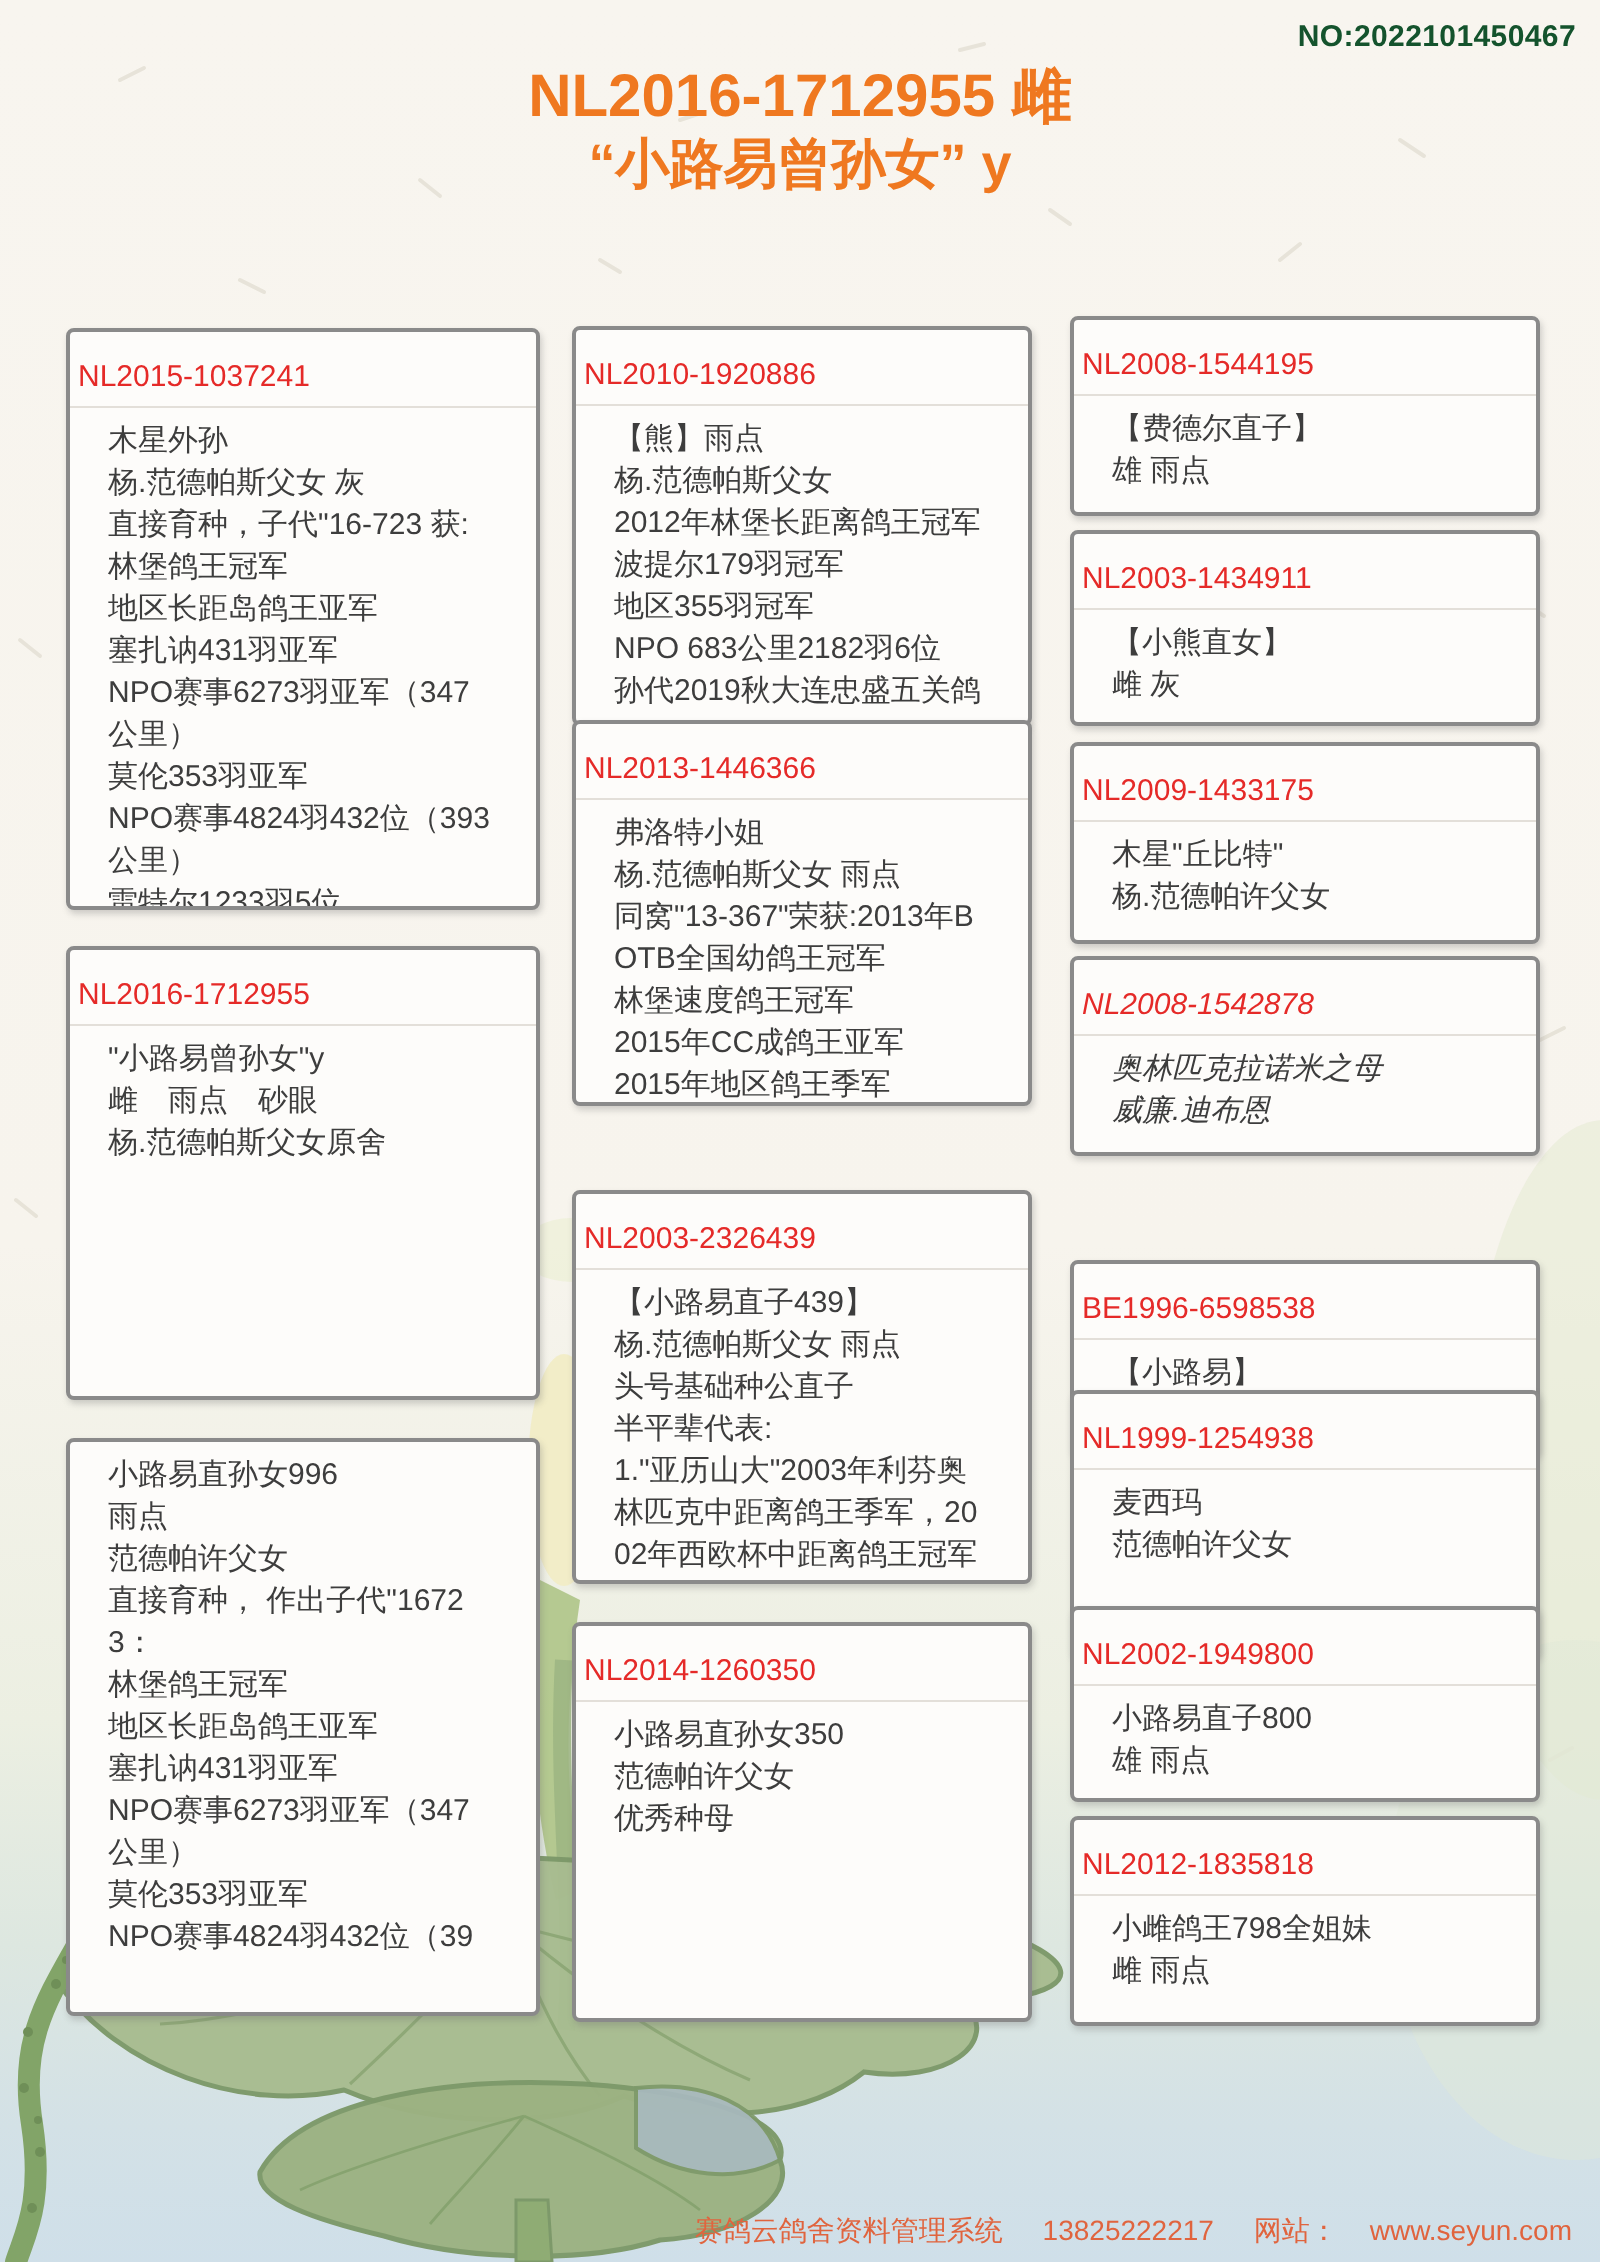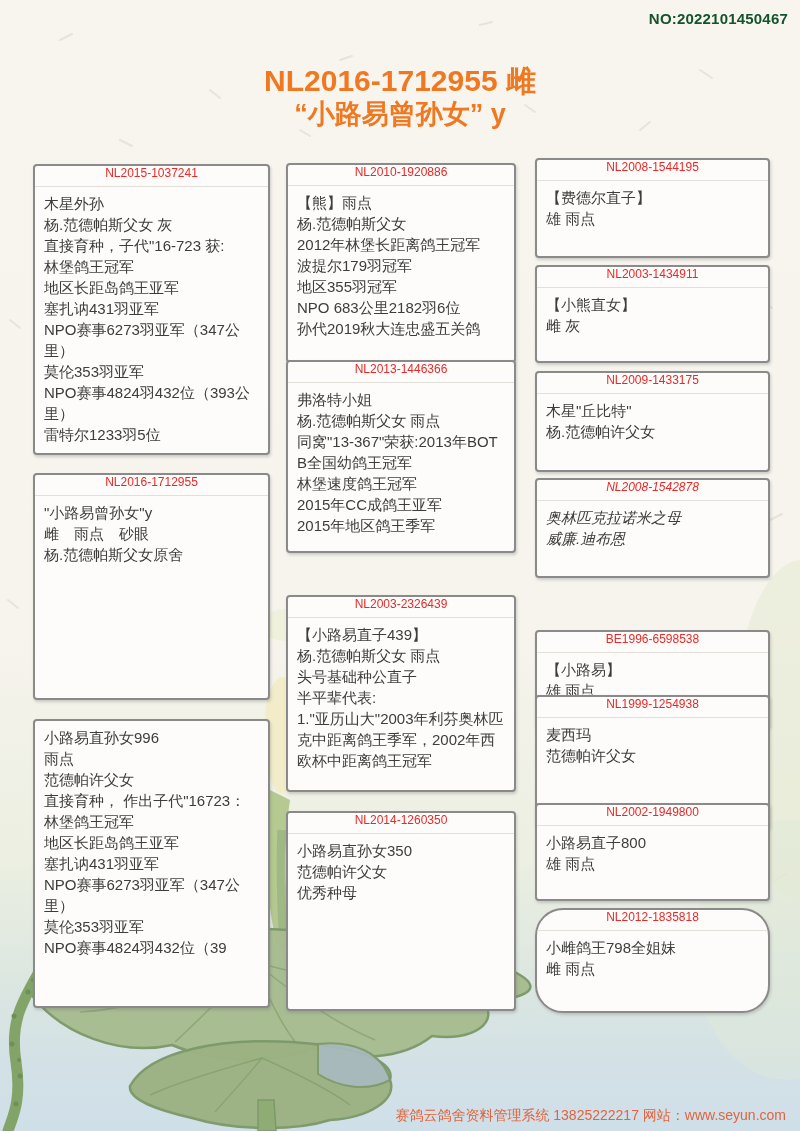--- a/index.html
+++ b/index.html
@@ -8,36 +8,36 @@
     font-family:"Liberation Sans","DejaVu Sans",sans-serif;
     background:linear-gradient(180deg,#f8f5ef 0%,#f7f4ed 55%,#ecefe2 76%,#dde7e0 86%,#d3e1e6 94%,#cfdfe9 100%);
   }
   .bg-art{position:absolute;left:0;top:0;z-index:0;pointer-events:none;}
   .doc-no{
     position:absolute;top:10px;right:12px;z-index:3;
     font-size:15px;font-weight:600;color:#14532d;letter-spacing:0.2px;
   }
   .main-title{
     position:absolute;top:32px;left:0;width:100%;z-index:3;
-    text-align:center;color:#ef7820;font-weight:bold;margin-top:32px;
+    text-align:center;color:#ef7820;font-weight:bold;
   }
   .main-title .t1{font-size:30px;line-height:34px;}
   .main-title .t2{font-size:27px;line-height:32px;}
   .box{
     position:absolute;z-index:2;background:#fdfcfa;
     border:2px solid #8a8a8a;border-radius:4px;
     box-shadow:1px 2px 3px rgba(110,110,110,.30);
     overflow:hidden;box-sizing:border-box;
   }
   .box-title{
-    text-align:center;color:#e52a28;font-size:12px;
-    padding:0 4px 6px 4px;border-bottom:1px solid #e3dfd9;
+    color:#e52a28;font-size:15px;
+    padding:14px 4px 6px 4px;border-bottom:1px solid #e3dfd9;
   }
   .box-body{
-    padding:6px 9px;font-size:15px;line-height:21px;color:#3d3d3d;
+    padding:6px 19px;font-size:15px;line-height:21px;color:#3d3d3d;
     white-space:pre-line;word-break:break-all;
   }
   
   .c1{left:33px;width:237px;}
   .c2{left:286px;width:230px;}
   .c3{left:535px;width:235px;}
   
   .b-c1-1{top:164px;height:291px;}
   .b-c1-2{top:473px;height:227px;}
   .b-c1-3{top:719px;height:289px;}
@@ -45,26 +45,26 @@
   .b-c2-2{top:360px;height:193px;}
   .b-c2-3{top:595px;height:197px;}
   .b-c2-4{top:811px;height:200px;}
   .b-c3-1{top:158px;height:100px;}
   .b-c3-2{top:265px;height:98px;}
   .b-c3-3{top:371px;height:101px;}
   .b-c3-4{top:478px;height:100px;font-style:italic;}
   .b-c3-5{top:590px;height:98px;margin-top:40px;}
   .b-c3-6{top:695px;height:134px;}
   .b-c3-7{top:803px;height:98px;}
-  .b-c3-8{top:908px;height:105px;border-radius:28px;}
+  .b-c3-8{top:908px;height:105px;}
   .footer{
     position:absolute;right:14px;bottom:6px;z-index:3;
     font-size:14px;color:#e0643e;
   }
-  .footer span{}
+  .footer span{margin-left:16px;}
   .footer span:first-child{margin-left:0;}
 </style>
 </head>
 <body>
 
 <div class="bg-art">
 <svg width="800" height="1131" viewBox="0 0 800 1131" xmlns="http://www.w3.org/2000/svg">
 
   <g stroke="#e2ded2" stroke-width="2" opacity="0.75" stroke-linecap="round">
     <line x1="60" y1="40" x2="72" y2="34"></line>

